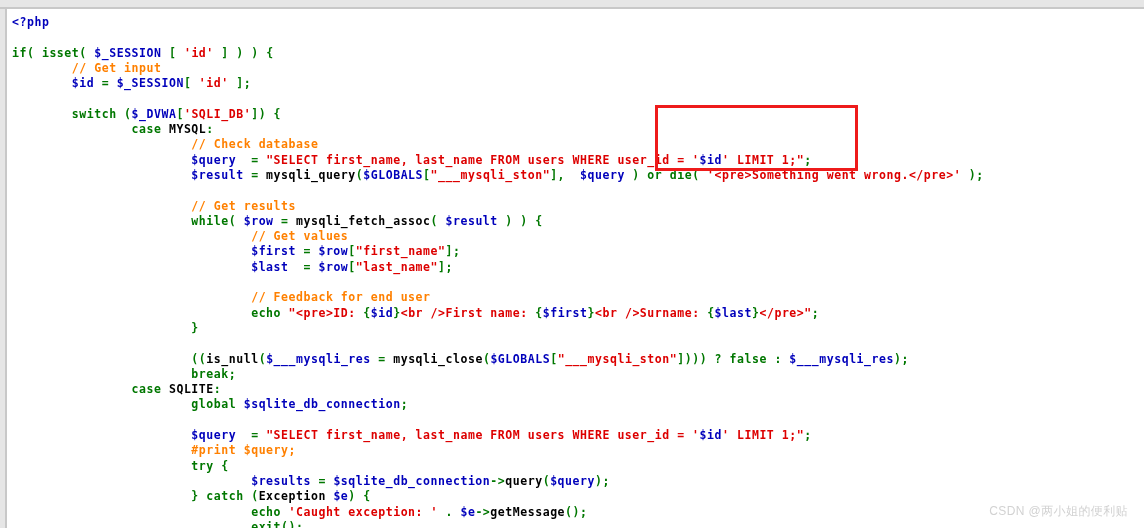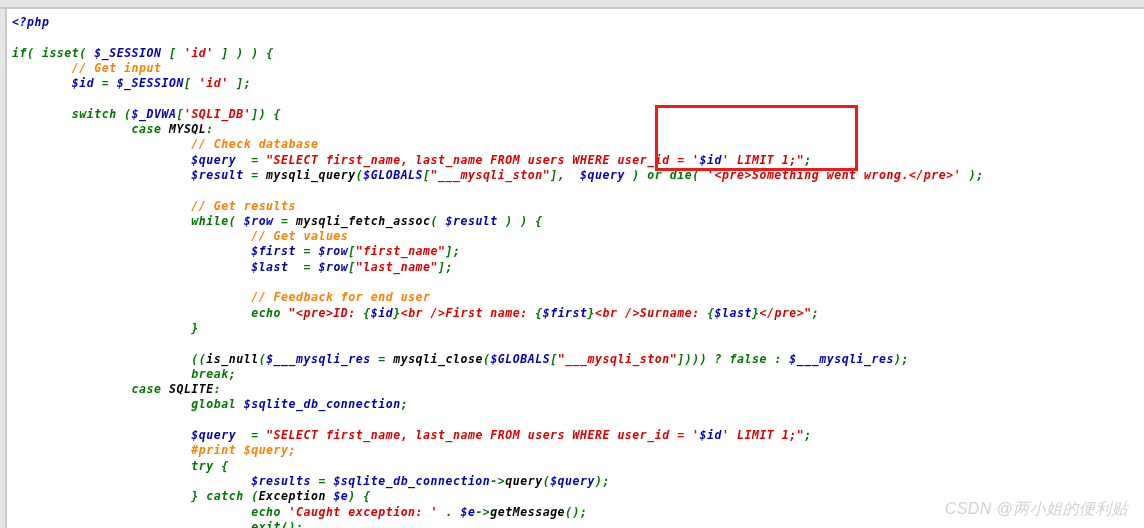--- a/index.html
+++ b/index.html
@@ -16,21 +16,20 @@
     position: relative;
   }
 
   
   #page-chrome {
     position: absolute;
     left: 0; top: 0;
     width: 1144px;
     height: 528px;
     background: #e6e6e6;
-    font-style: italic;
   }
   #chrome-rule-top {
     position: absolute;
     left: 0; top: 7px;
     width: 1144px; height: 2px;
     background: #c8c8c8;
   }
   #chrome-rule-left {
     position: absolute;
     left: 5px; top: 7px;
@@ -86,21 +85,21 @@
     background: transparent;
     pointer-events: none;
   }
 
   
   #watermark {
     position: absolute;
     right: 16px;
     bottom: 8px;
     font-family: "Liberation Sans", "DejaVu Sans", sans-serif;
-    font-size: 16px;
+    font-size: 12px;
     color: #d2d2d2;
     letter-spacing: 0.4px;
     white-space: nowrap;
     user-select: none;
   }
 </style>
 </head>
 <body>
 
 <div id="page-chrome">

